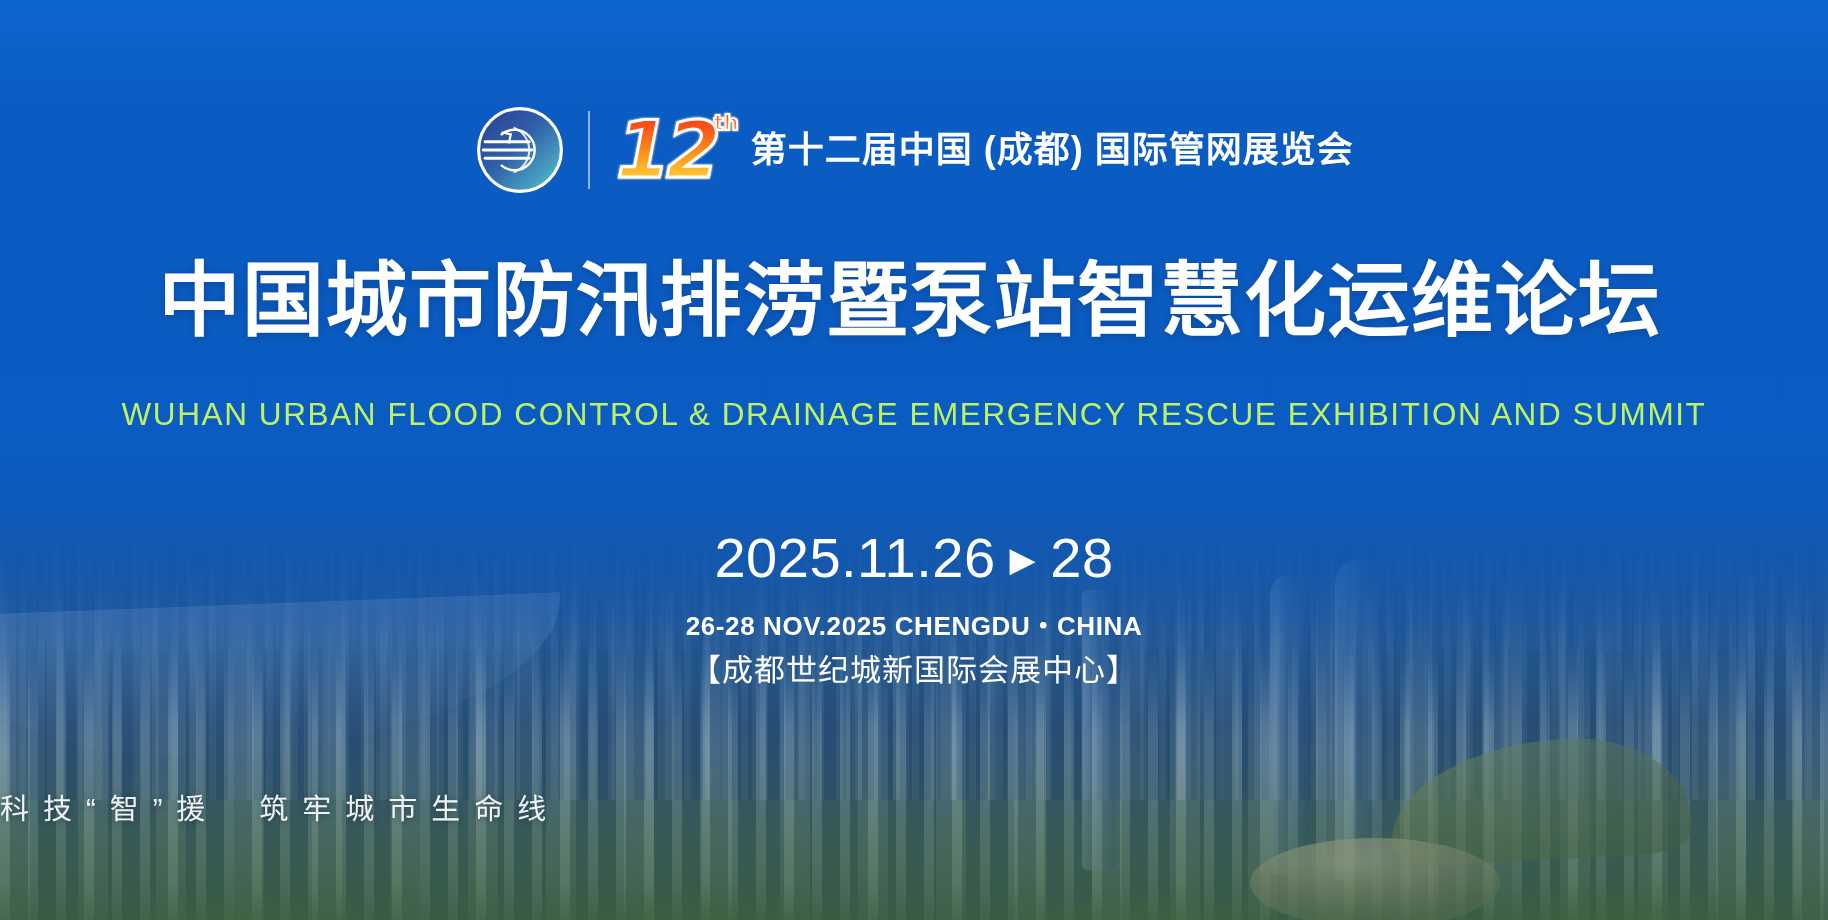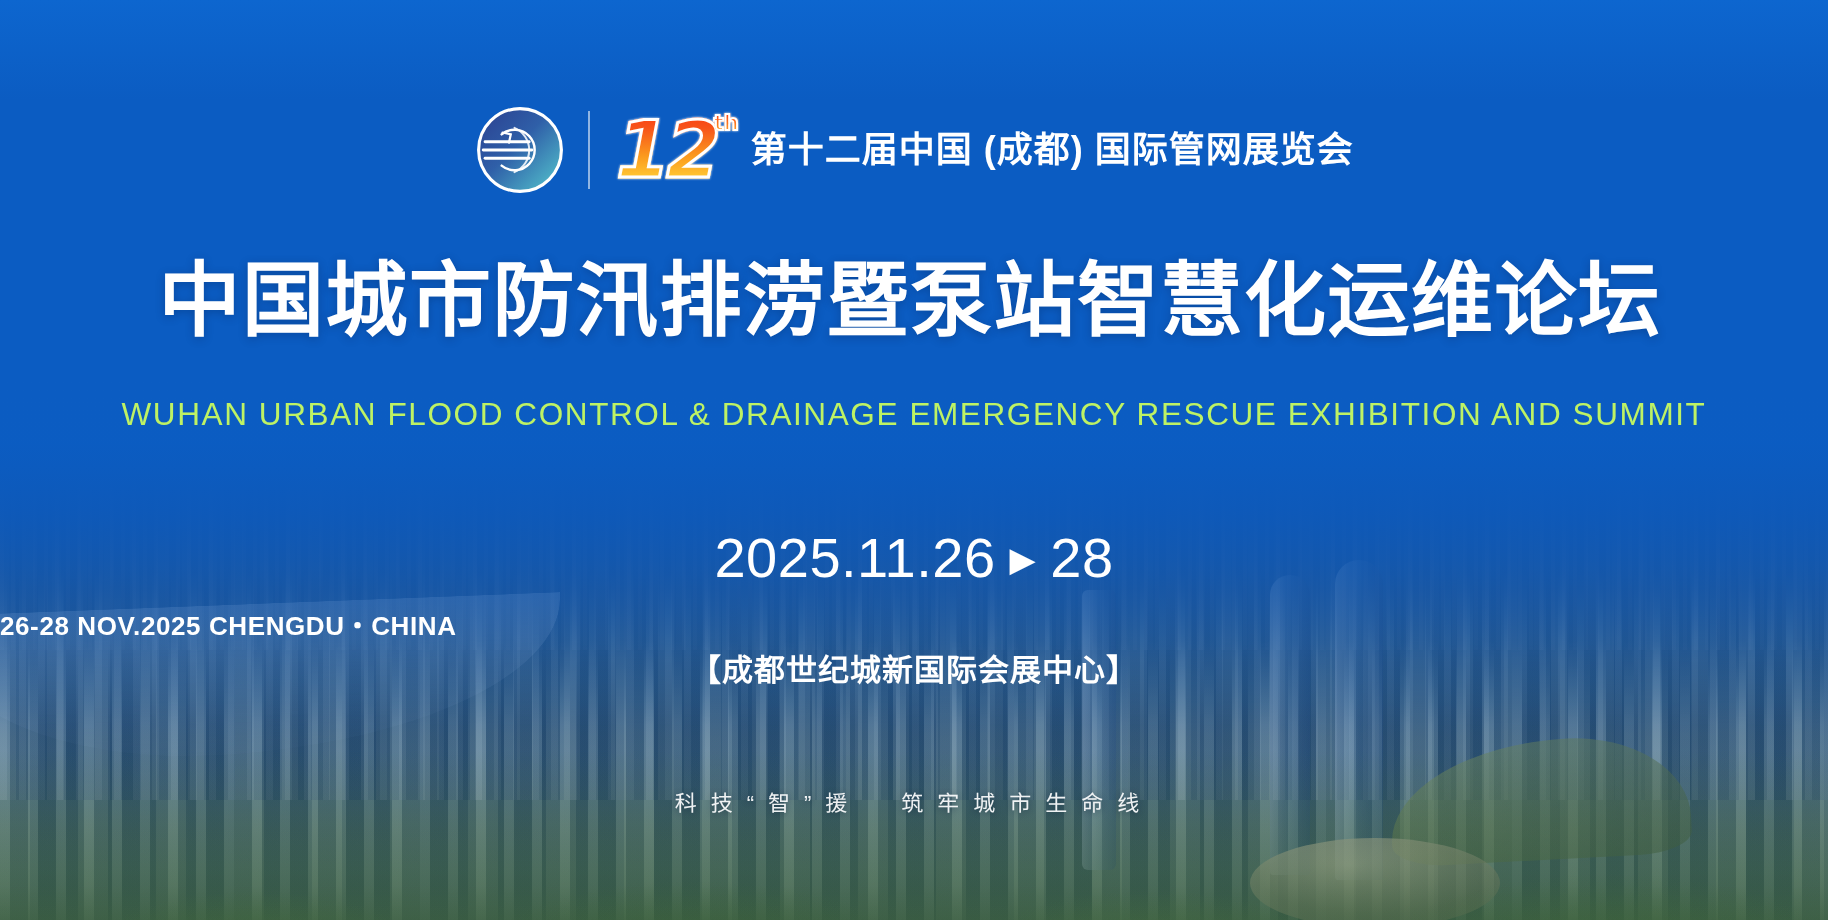--- a/index.html
+++ b/index.html
@@ -225,42 +225,42 @@
     white-space:nowrap;
   }
   .date-line .arrow {
     display:inline-block;
     font-size:34px;
     vertical-align:6px;
     margin:0 14px;
   }
   .date-en {
     position:absolute; top:605px; left:0; right:0;
+    text-align:center;
     color:#ffffff;
     font-size:26px;
     font-weight:600;
     letter-spacing:.6px;
     white-space:nowrap;
   }
   .venue {
     position:absolute; top:645px; left:0; right:0;
     text-align:center;
     color:#ffffff;
     font-size:31px;
-    font-weight:700;
+    font-weight:400;
     letter-spacing:1px;
     white-space:nowrap;
   }
 
   
   .tagline {
     position:absolute; top:785px; left:0; right:0;
-    text-align:center;
     color:rgba(255,255,255,.92);
-    font-size:22px;
+    font-size:29px;
     font-weight:400;
     letter-spacing:14px;
     white-space:nowrap;
     text-shadow:0 1px 6px rgba(0,20,50,.45);
   }
   .tagline .gap { display:inline-block; width:40px; }
 </style>
 </head>
 <body>
 

